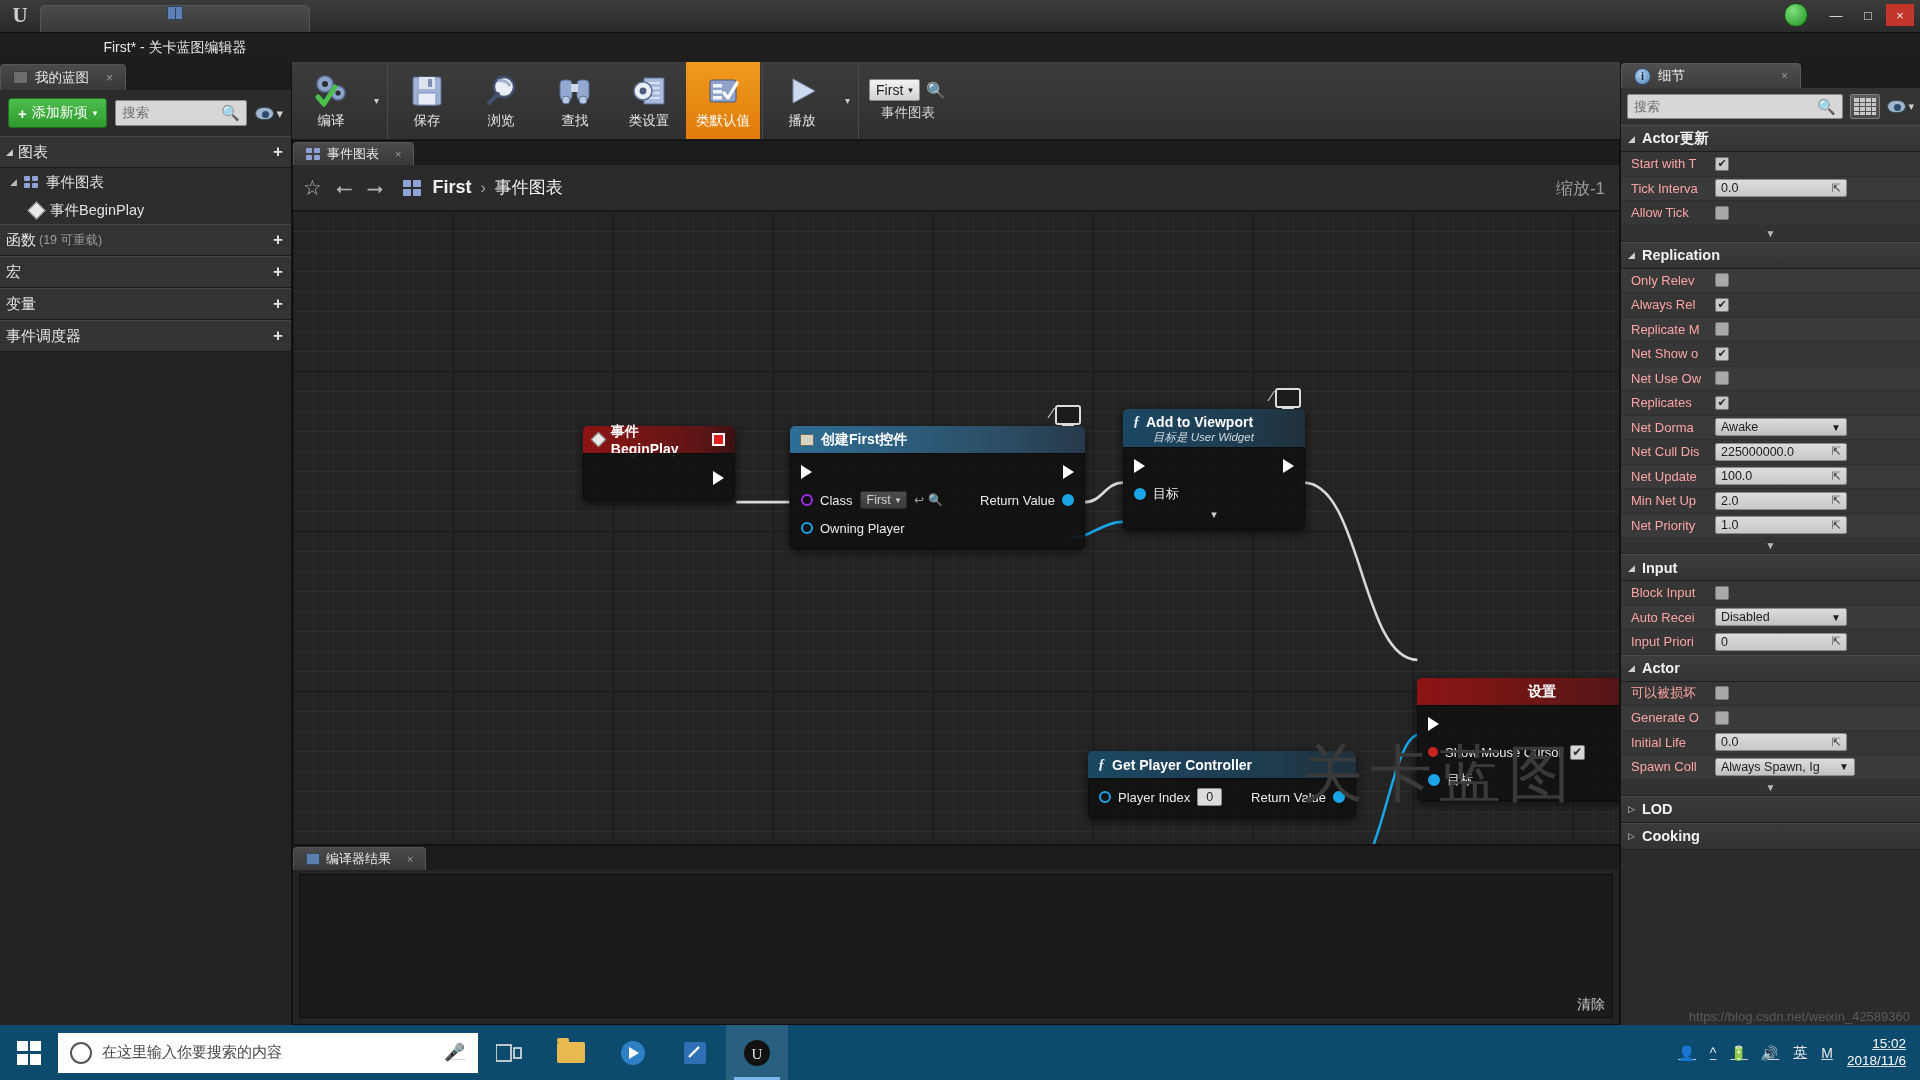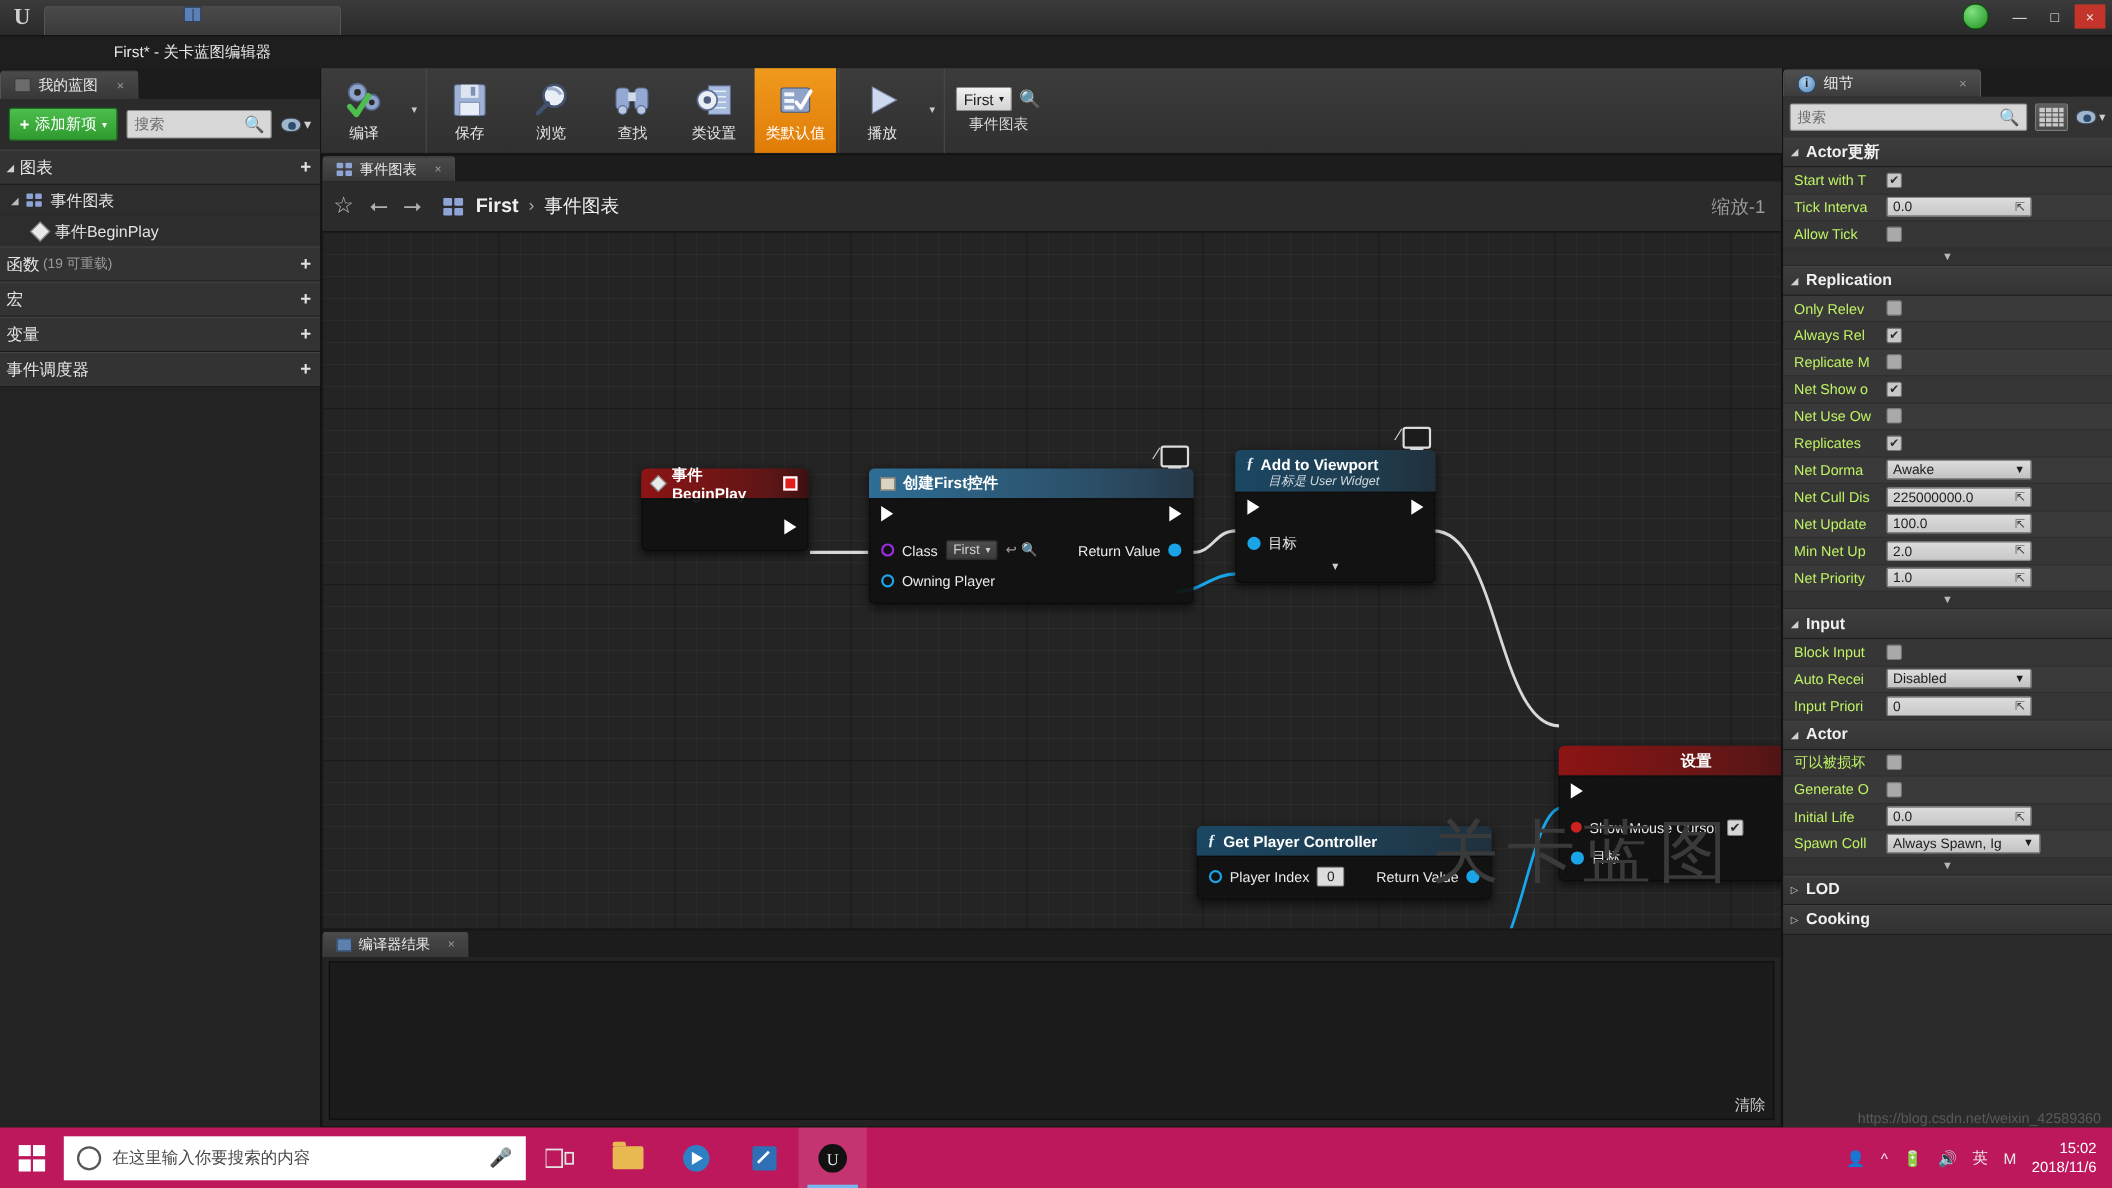--- a/index.html
+++ b/index.html
@@ -207,21 +207,21 @@
   .node-hdr.event { background: linear-gradient(90deg,#8d1414,#5d1616 78%,#3b1111); }
   .node-hdr.blue  { background: linear-gradient(90deg,#2e6e96,#2c4e66 70%,#27394a); }
   .node-hdr.fn    { background: linear-gradient(90deg,#1b4763,#1f3b4d 70%,#20303c); }
   .node-hdr.set   { background: linear-gradient(90deg,#8d1414,#5d1616 70%,#3b1111); justify-content:center; }
   .node-sub { font-size: 11.5px; font-style: italic; color: #cfd8de; font-weight: normal; }
   .node-body {
     background: rgba(17,17,17,0.93); border: 1px solid #0b0b0b;
     border-bottom-left-radius: 5px; border-bottom-right-radius: 5px;
     padding: 6px 0 8px 0; position: relative;
   }
-  .pinrow { display: flex; height: 24px; position: relative; padding: 0 10px; }
+  .pinrow { display: flex; align-items: center; height: 24px; position: relative; padding: 0 10px; }
   .pinrow.split { justify-content: space-between; }
   .pin-left { display: flex; align-items: center; gap: 7px; }
   .pin-right { display: flex; align-items: center; gap: 7px; margin-left: auto; }
   .exec-pin {
     width: 0; height: 0; border-left: 11px solid #ffffff;
     border-top: 7px solid transparent; border-bottom: 7px solid transparent;
   }
   .circ-pin { width: 12px; height: 12px; border-radius: 50%; border: 2.5px solid #1aa5e8; background: transparent; }
   .circ-pin.filled { background: #1aa5e8; border-color:#1aa5e8; }
   .circ-pin.purple { border-color: #9b2ee0; }
@@ -313,21 +313,21 @@
     display:flex; align-items:center; gap:7px; padding-left:7px;
     font-size: 14.5px; color:#f0f0f0; font-weight: bold;
   }
   .cat-hdr .car { font-size: 9px; color:#d0d0d0; }
   .prop-row {
     height: 24.5px; display:flex; align-items:center; padding-left: 10px; font-size: 13px;
     background: #3a3a3a; border-bottom: 1px solid #2f2f2f; position: relative;
   }
   .prop-row:nth-child(even) { background: #363636; }
   .prop-name {
-    width: 78px; color: #bef264; white-space: nowrap; overflow: hidden; flex: none;
+    width: 78px; color: #fca5a5; white-space: nowrap; overflow: hidden; flex: none;
   }
   .prop-val { display:flex; align-items:center; margin-left: 6px; }
   .cbx2 { width: 14px; height: 14px; background:#c8c8c8; border:1px solid #787878; border-radius:2px;
           display:flex; align-items:center; justify-content:center; font-size: 11px; color:#2a2a2a; }
   .cbx2.off { background: #a9a9a9; }
   .numfield {
     width: 132px; height: 18px; background: linear-gradient(180deg,#dcdcdc,#c8c8c8);
     border:1px solid #8a8a8a; border-radius:2px; font-size: 12.5px; color:#1c1c1c;
     display:flex; align-items:center; padding: 0 5px; position: relative;
   }
@@ -343,21 +343,21 @@
   .cat-collapsed {
     height: 27px; background: linear-gradient(180deg,#3a3a3a,#323232);
     border-top:1px solid #484848; border-bottom:1px solid #1d1d1d;
     display:flex; align-items:center; gap:7px; padding-left:7px; font-size:14.5px; color:#f0f0f0; font-weight:bold;
   }
   .cat-collapsed .car { font-size: 9px; color:#d0d0d0; }
 
   
   .taskbar {
     position: absolute; left:0; bottom:0; width:1920px; height:55px;
-    background: #be185d; display:flex; align-items:center;
+    background: #0c4a6e; display:flex; align-items:center;text-decoration:underline;
   }
   .start {
     width: 58px; height:55px; display:flex; align-items:center; justify-content:center;
   }
   .winlogo { width: 24px; height: 24px; display:grid; grid-template-columns:1fr 1fr; grid-template-rows:1fr 1fr; gap:2.5px; }
   .winlogo i { background:#ffffff; display:block; }
   .tb-search {
     width: 420px; height: 40px; background: #ffffff; display:flex; align-items:center;
     gap: 10px; padding: 0 12px; color:#4a4a4a; font-size: 15px;
   }

